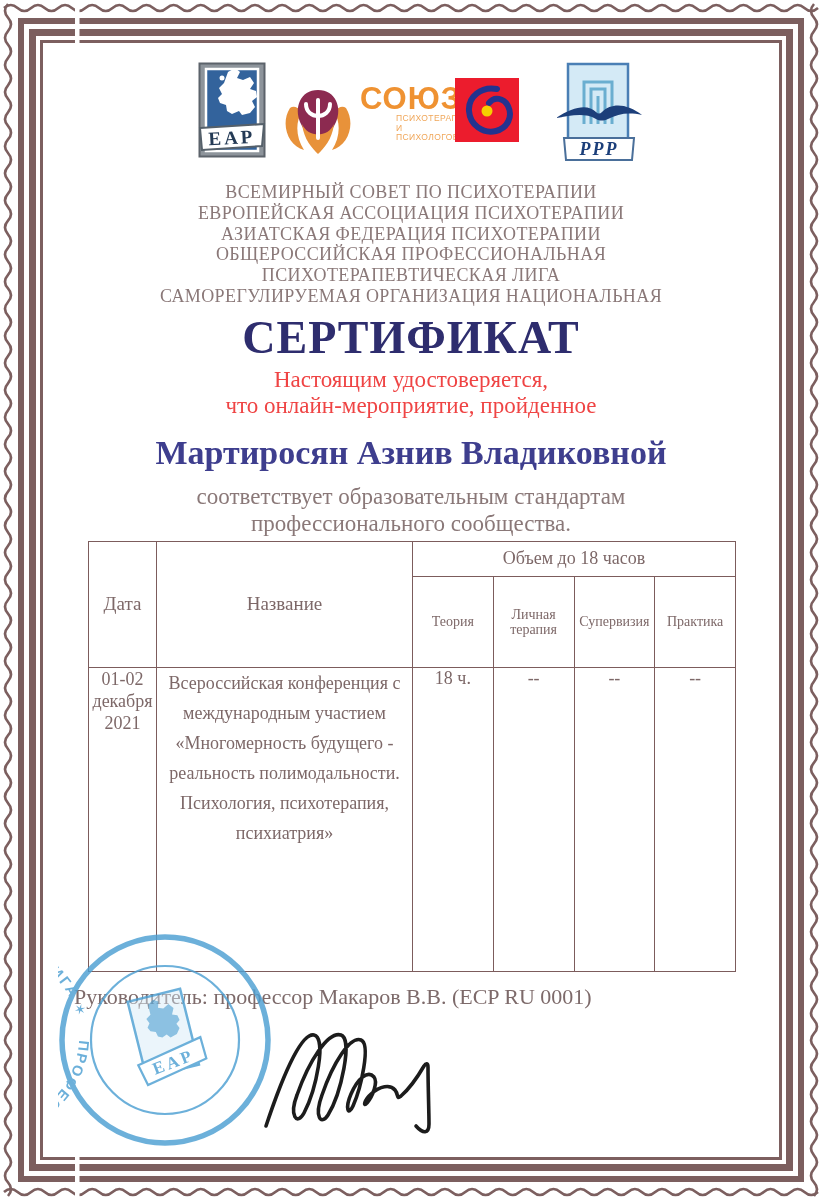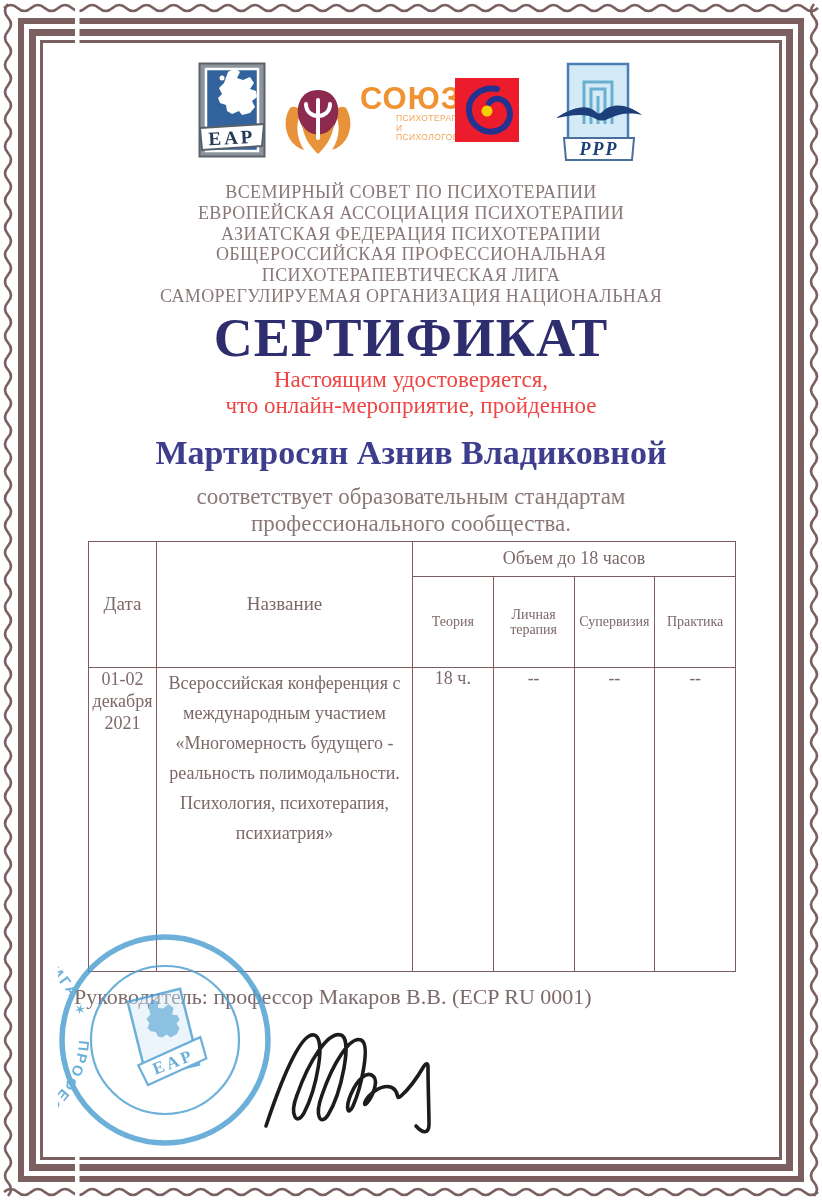--- a/index.html
+++ b/index.html
@@ -21,21 +21,21 @@
   .logo-red{left:413px;top:16px;}
   .logo-ppp{left:514px;top:0;}
   .union-title{font-family:"Liberation Sans","DejaVu Sans",sans-serif;font-weight:bold;
                font-size:31px;color:#ef9232;line-height:30px;letter-spacing:1px;}
   .union-sub{font-family:"Liberation Sans","DejaVu Sans",sans-serif;font-size:8.5px;
              color:#f0a75a;line-height:9.5px;letter-spacing:.4px;text-transform:uppercase;padding-left:36px;}
 
   
   .org-lines{margin-top:0;color:#8a7878;font-size:18px;line-height:20.8px;letter-spacing:.4px;}
 
-  .title{margin-top:2px;color:#2e2d6e;font-size:54px;line-height:58px;font-weight:bold;letter-spacing:1px;}
+  .title{margin-top:2px;color:#2e2d6e;font-size:46px;line-height:58px;font-weight:bold;letter-spacing:1px;}
 
   .intro{color:#ef4444;font-size:23px;line-height:26px;}
   .recipient{margin-top:14px;color:#3e3e8e;font-size:34px;line-height:40px;font-weight:bold;}
   .statement{margin-top:10px;color:#8a7878;font-size:23px;line-height:27px;text-align:center;}
 
   
   table.hours{border-collapse:collapse;margin:4px 0 0 46px;width:648px;table-layout:fixed;
               color:#7d6868;}
   table.hours td,table.hours th{border:1.5px solid #7c5c5c;font-weight:normal;padding:0;}
   th.c-date{width:67px;font-size:19px;}

